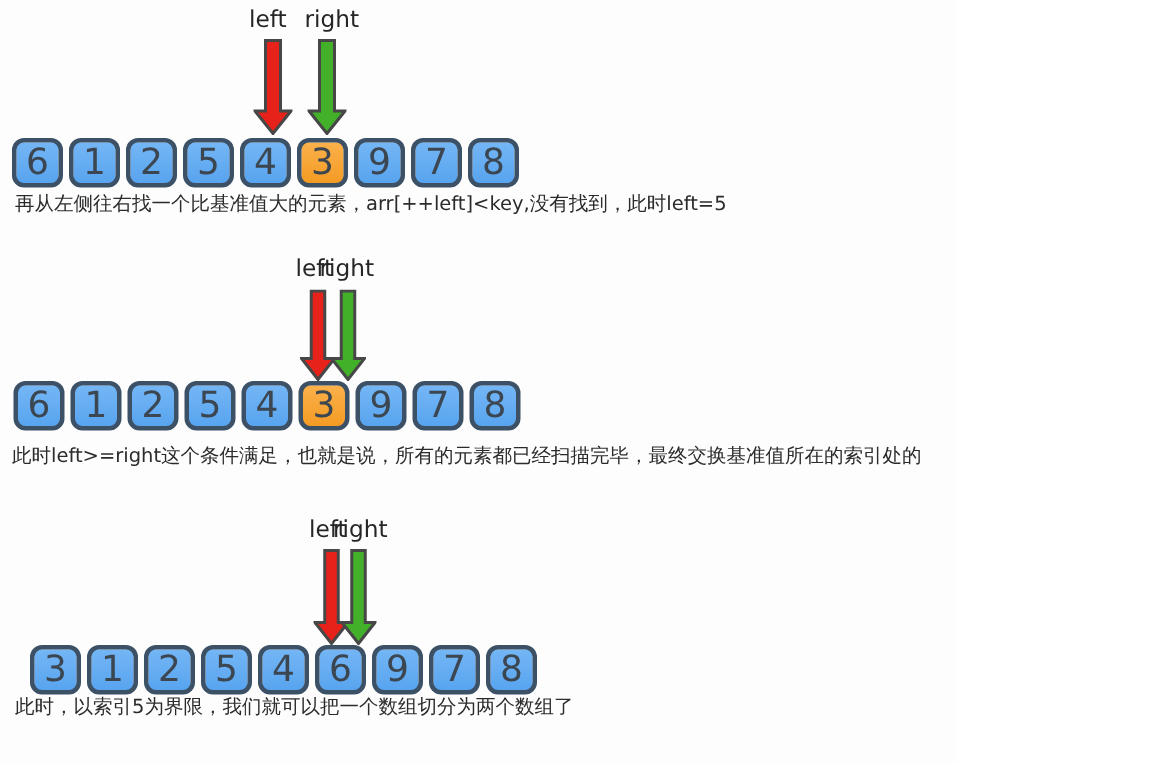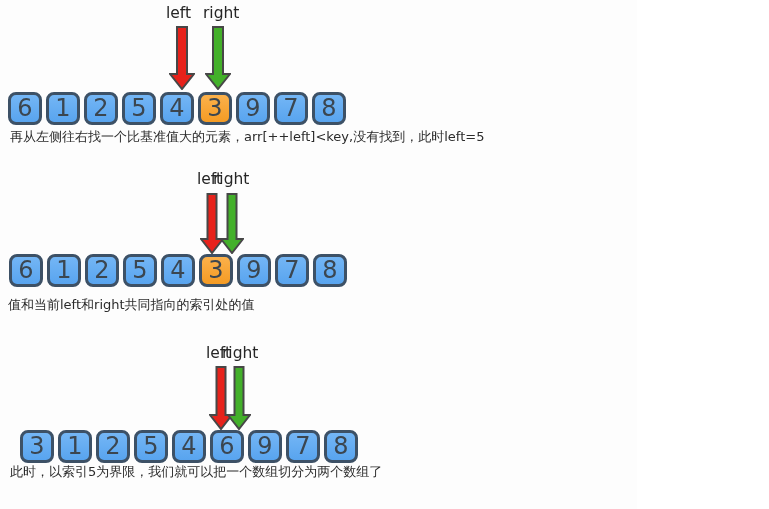--- a/index.html
+++ b/index.html
@@ -99,21 +99,21 @@
         <div class="cell">1</div>
         <div class="cell">2</div>
         <div class="cell">5</div>
         <div class="cell">4</div>
         <div class="cell highlight">3</div>
         <div class="cell">9</div>
         <div class="cell">7</div>
         <div class="cell">8</div>
       </div>
       <div class="caption" style="left: 8px; top: 295px;">
-        <div class="caption-line">值和当前left和right共同指向的索引处的值</div>
+        <div class="caption-line">此时left&gt;=right这个条件满足，也就是说，所有的元素都已经扫描完毕，最终交换基准值所在的索引处的</div>
       </div>
     </div>
     <div>
       <span class="ptr-label" style="left: 206px; top: 345px;">left</span>
       <span class="ptr-label" style="left: 222px; top: 345px;">right</span>
       <svg width="24" height="64" viewBox="0 0 24 64" class="arrow" style="left: 209px; top: 366px;">
         <polygon points="7.5,1 16.5,1 16.5,49 23,49 12,63 1,49 7.5,49" fill="#e7221b" stroke="#474747" stroke-width="2"></polygon>
       </svg>
       <svg width="24" height="64" viewBox="0 0 24 64" class="arrow" style="left: 227px; top: 366px;">
         <polygon points="7.5,1 16.5,1 16.5,49 23,49 12,63 1,49 7.5,49" fill="#43b02a" stroke="#474747" stroke-width="2"></polygon>

